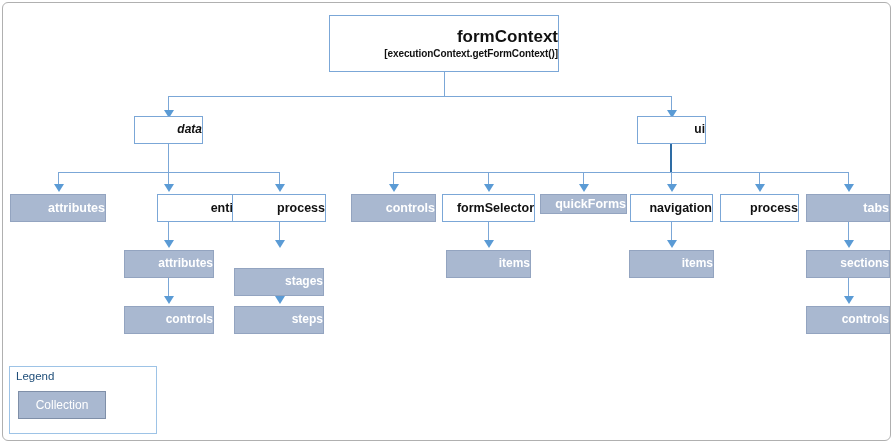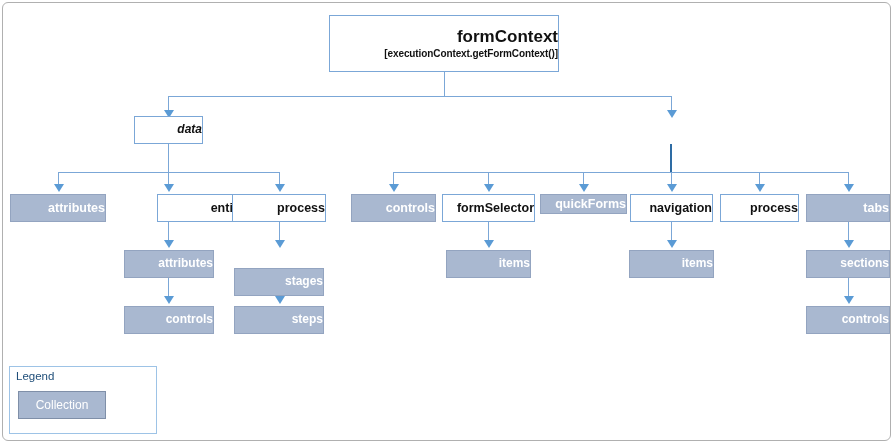--- a/index.html
+++ b/index.html
@@ -180,20 +180,23 @@
 
   <div class="node plain root" style="left:329px; top:15px; width:230px; height:57px;">
     <span class="title">formContext</span>
     <span class="subtitle">[executionContext.getFormContext()]</span>
   </div>
 
   <div class="node plain lvl2" style="left:134px; top:116px; width:69px; height:28px;font-style:italic;">
     <span>data</span>
   </div>
 
+  <div class="node plain lvl2" style="left:637px; top:116px; width:69px; height:28px;">
+    <span>ui</span>
+  </div>
 
   <div class="node collection lvl3" style="left:10px; top:194px; width:96px; height:28px;">
     <span>attributes</span>
   </div>
   <div class="node plain lvl3" style="left:125px; top:194px; width:88px; height:28px;margin-left:32px;">
     <span>entity</span>
   </div>
   <div class="node plain lvl3" style="left:232px; top:194px; width:94px; height:28px;">
     <span>process</span>
   </div>

